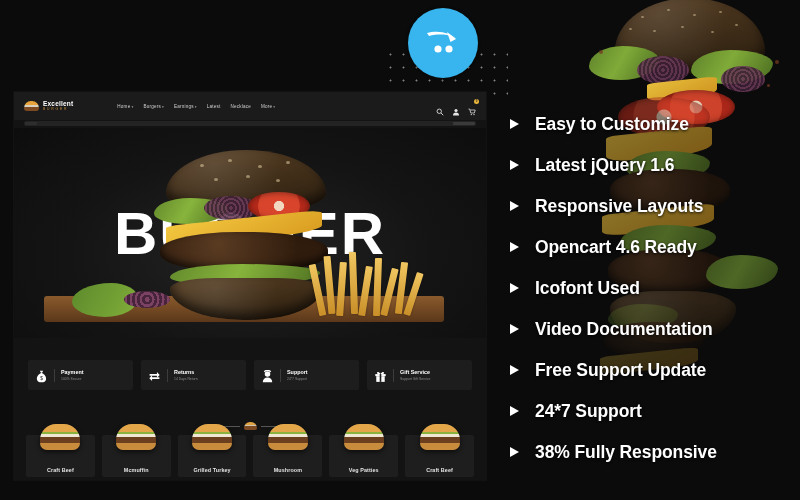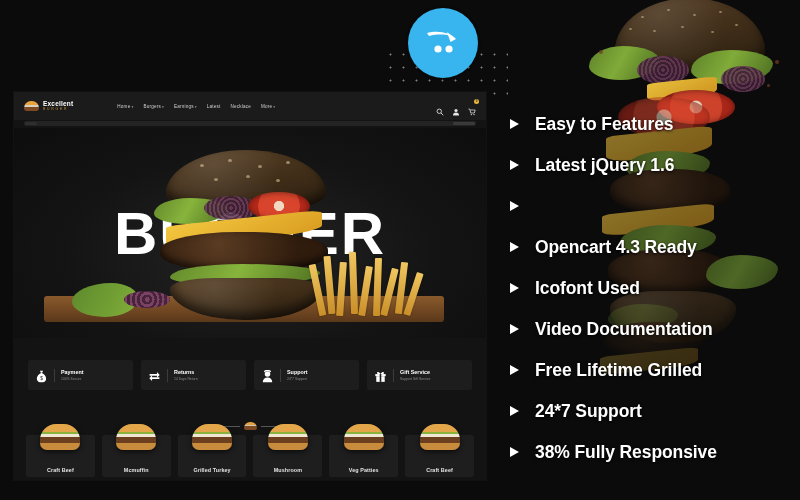--- a/index.html
+++ b/index.html
@@ -484,44 +484,45 @@
       <div class="cat-card">
         <span class="cat-img"></span>
         <span class="cat-label">Craft Beef</span>
       </div>
     </div>
   </div>
 
   <div id="features">
     <div class="feature">
       <span class="feat-arrow"></span>
-      <span class="feat-label">Easy to Features</span>
+      <span class="feat-label">Easy to Customize</span>
     </div>
     <div class="feature">
       <span class="feat-arrow"></span>
       <span class="feat-label">Latest jQuery 1.6</span>
     </div>
     <div class="feature">
       <span class="feat-arrow"></span>
-    </div>
-    <div class="feature">
-      <span class="feat-arrow"></span>
-      <span class="feat-label">Opencart 4.3 Ready</span>
+      <span class="feat-label">Responsive Layouts</span>
+    </div>
+    <div class="feature">
+      <span class="feat-arrow"></span>
+      <span class="feat-label">Opencart 4.6 Ready</span>
     </div>
     <div class="feature">
       <span class="feat-arrow"></span>
       <span class="feat-label">Icofont Used</span>
     </div>
     <div class="feature">
       <span class="feat-arrow"></span>
       <span class="feat-label">Video Documentation</span>
     </div>
     <div class="feature">
       <span class="feat-arrow"></span>
-      <span class="feat-label">Free Lifetime Grilled</span>
+      <span class="feat-label">Free Support Update</span>
     </div>
     <div class="feature">
       <span class="feat-arrow"></span>
       <span class="feat-label">24*7 Support</span>
     </div>
     <div class="feature">
       <span class="feat-arrow"></span>
       <span class="feat-label">38% Fully Responsive</span>
     </div>
   </div>

